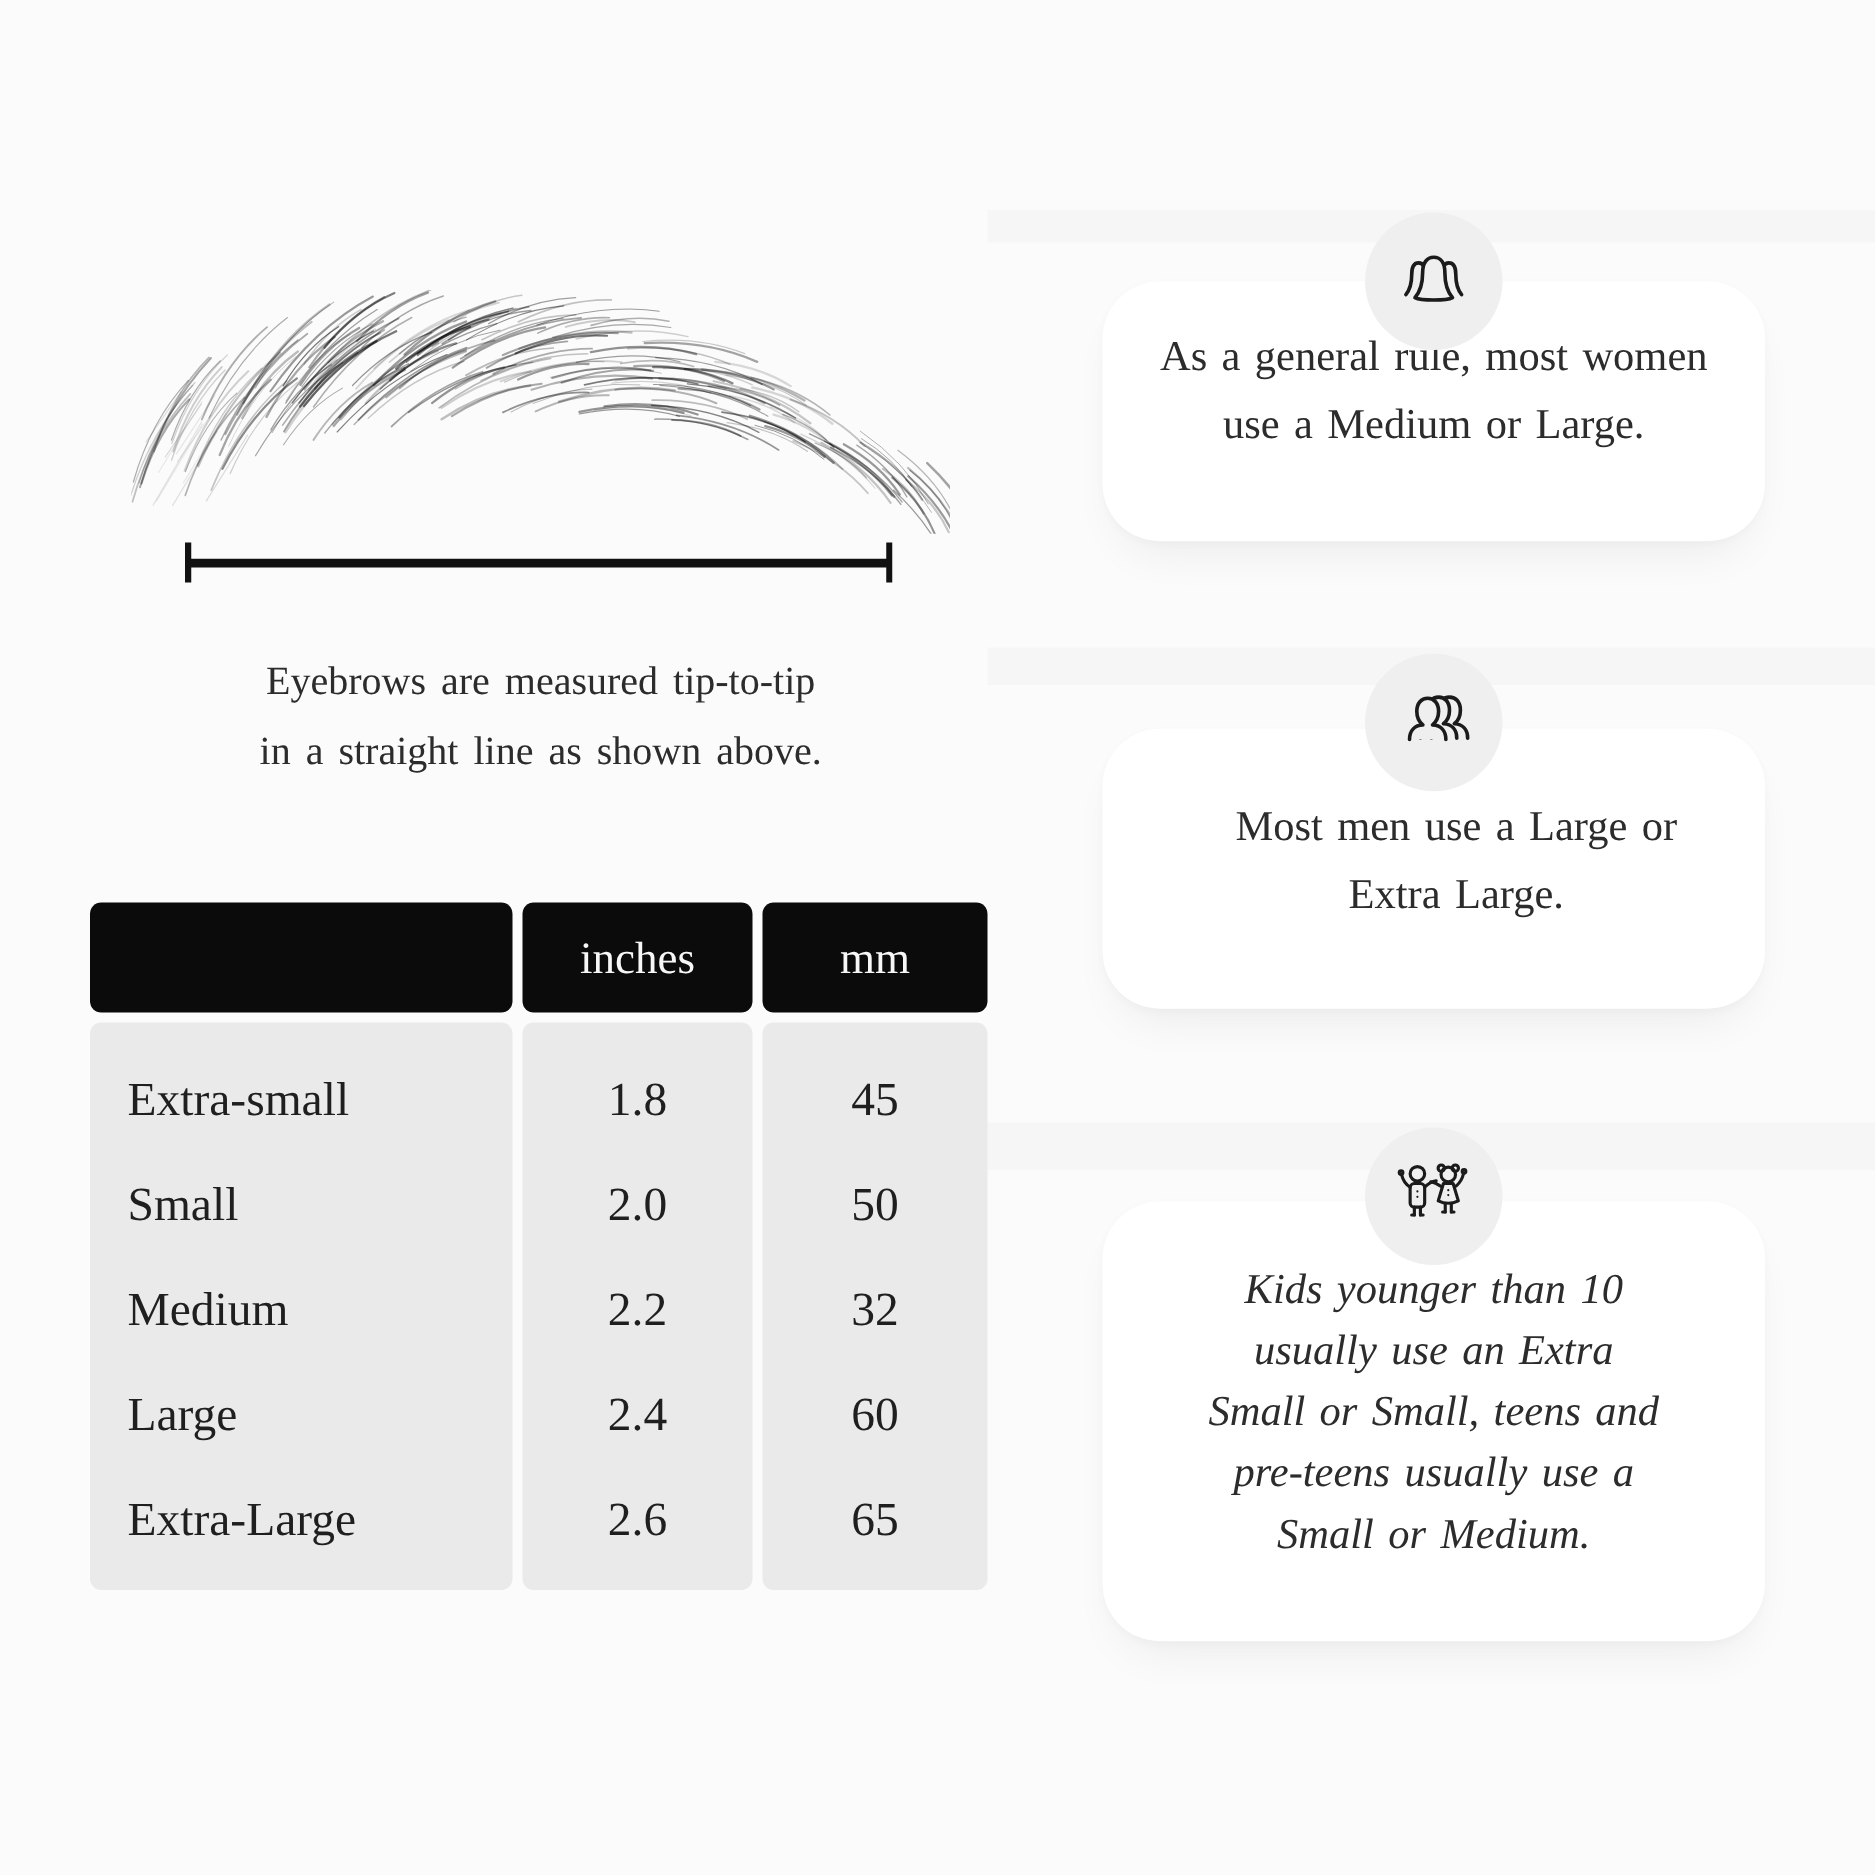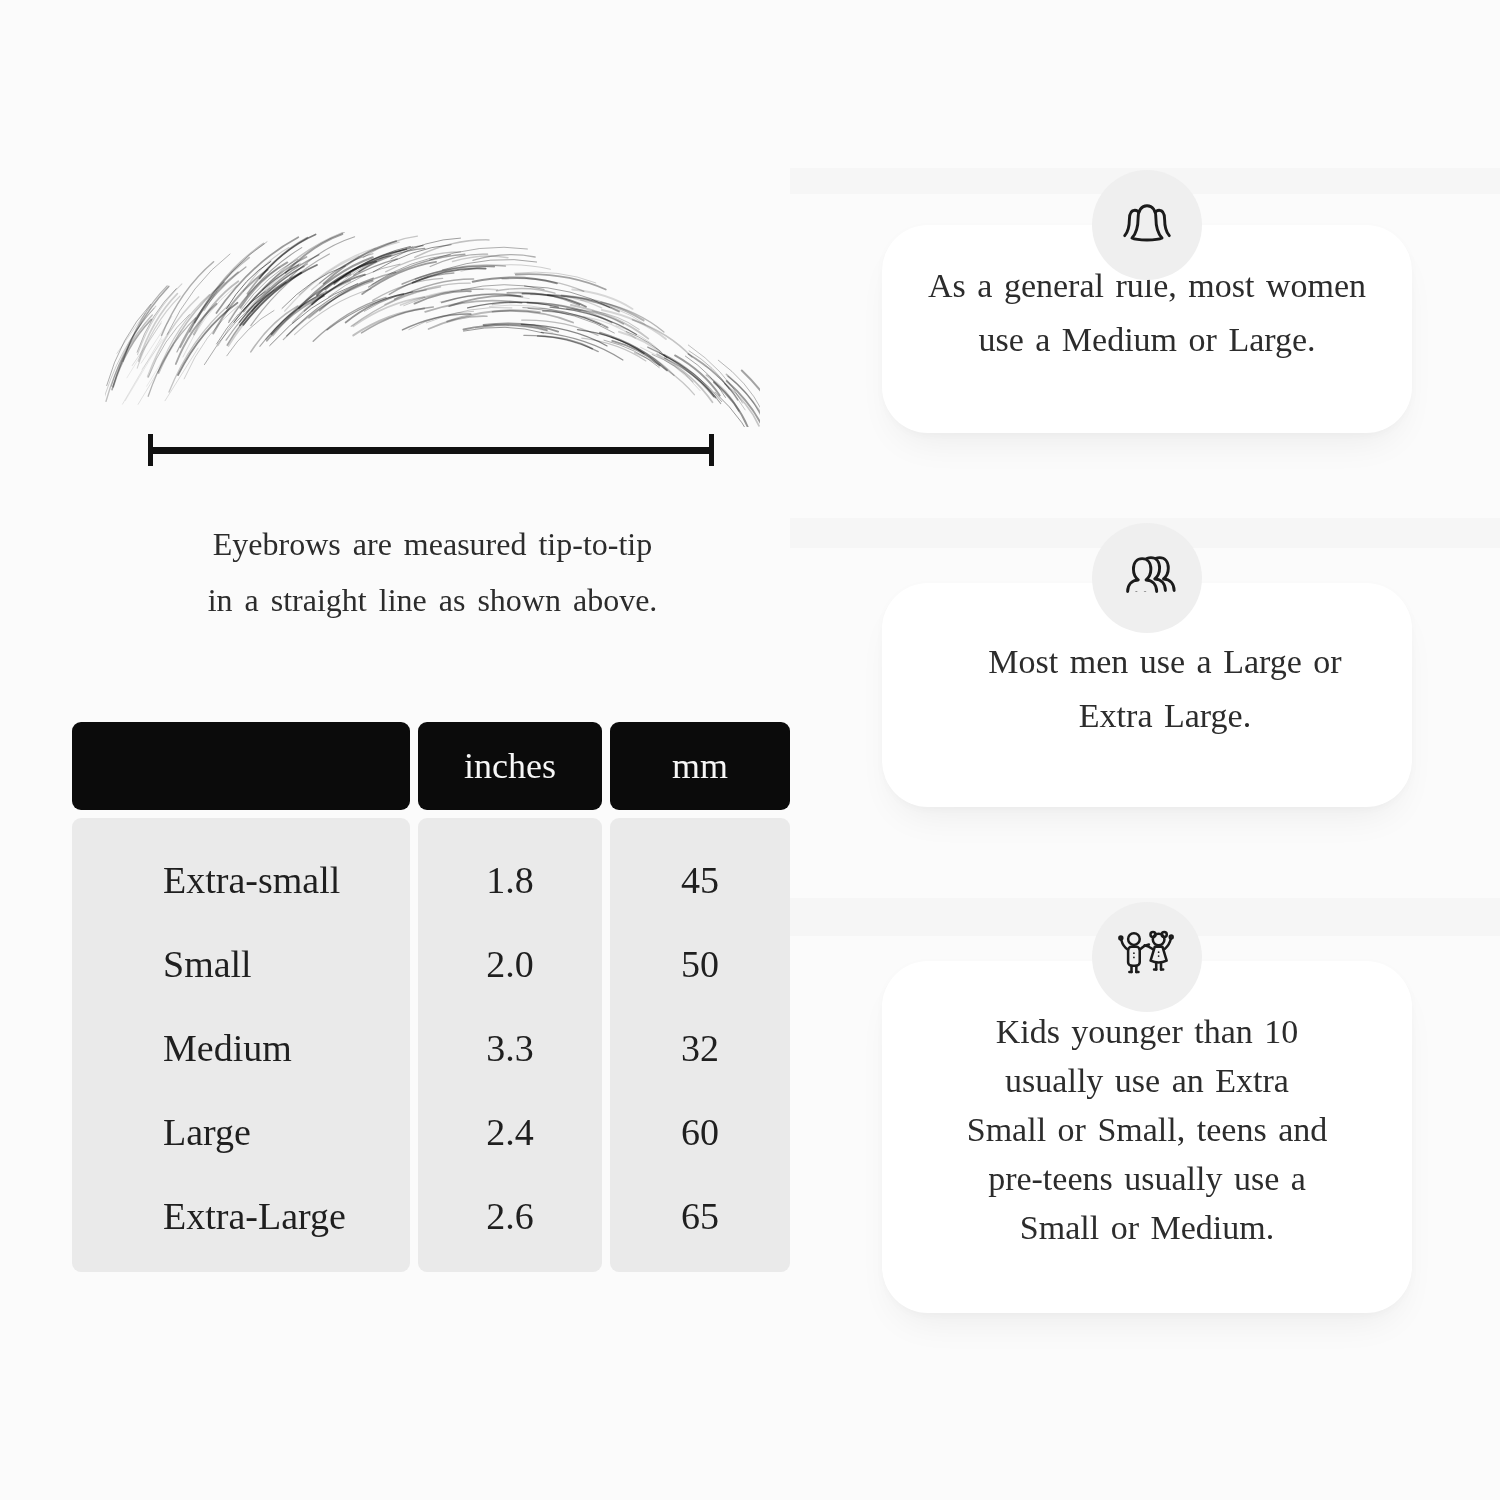--- a/index.html
+++ b/index.html
@@ -18,30 +18,30 @@
            font-size:32px;line-height:56px;color:#2c2c2c;word-spacing:4px;white-space:pre-line;}
 
   
   .size-table{position:absolute;left:72px;top:722px;width:718px;}
   .t-head,.t-body{display:grid;grid-template-columns:338px 184px 180px;column-gap:8px;}
   .th{background:#0b0b0b;border-radius:9px;height:88px;display:flex;align-items:center;justify-content:center;
       color:#f7f7f7;font-size:36px;text-align:center;}
   .t-body{margin-top:8px;}
   .tcol{background:#eaeaea;border-radius:9px;height:454px;box-sizing:border-box;padding-top:20px;}
   .cell{height:84px;display:flex;align-items:center;font-size:38px;color:#1f1f1f;}
-  .cell.label{justify-content:flex-start;padding-left:91px;}
+  .cell.label{justify-content:flex-start;padding-left:30px;}
   .cell.num{justify-content:center;}
 
   
   .card{position:absolute;left:882px;width:530px;background:#ffffff;border-radius:46px;
         box-shadow:0 20px 38px -14px rgba(0,0,0,0.07),0 2px 8px rgba(0,0,0,0.025);
         display:flex;justify-content:center;z-index:1;}
   .card.c1{top:225px;height:208px;}
   .card.c2{top:583px;height:224px;}
-  .card.c3{top:961px;height:352px;}
+  .card.c3{top:961px;height:352px;font-style:italic;}
   .card-text{text-align:center;font-size:34px;color:#2c2c2c;word-spacing:3px;white-space:pre-line;}
   .c1 .card-text{line-height:54px;margin-top:34px;}
   .c2 .card-text{line-height:54px;margin-top:52px;margin-left:36px;}
   .c3 .card-text{line-height:49px;margin-top:46px;}
 
   .icon-circle{position:absolute;left:1092px;width:110px;height:110px;border-radius:50%;
                background:#efefef;display:flex;align-items:center;justify-content:center;z-index:2;}
   .icon-circle.i1{top:170px;}
   .icon-circle.i2{top:523px;}
   .icon-circle.i3{top:902px;}
@@ -293,21 +293,21 @@
       <div class="tcol">
         <div class="cell label">Extra-small</div>
         <div class="cell label">Small</div>
         <div class="cell label">Medium</div>
         <div class="cell label">Large</div>
         <div class="cell label">Extra-Large</div>
       </div>
       <div class="tcol">
         <div class="cell num">1.8</div>
         <div class="cell num">2.0</div>
-        <div class="cell num">3.3</div>
+        <div class="cell num">2.2</div>
         <div class="cell num">2.4</div>
         <div class="cell num">2.6</div>
       </div>
       <div class="tcol">
         <div class="cell num">45</div>
         <div class="cell num">50</div>
         <div class="cell num">32</div>
         <div class="cell num">60</div>
         <div class="cell num">65</div>
       </div>

